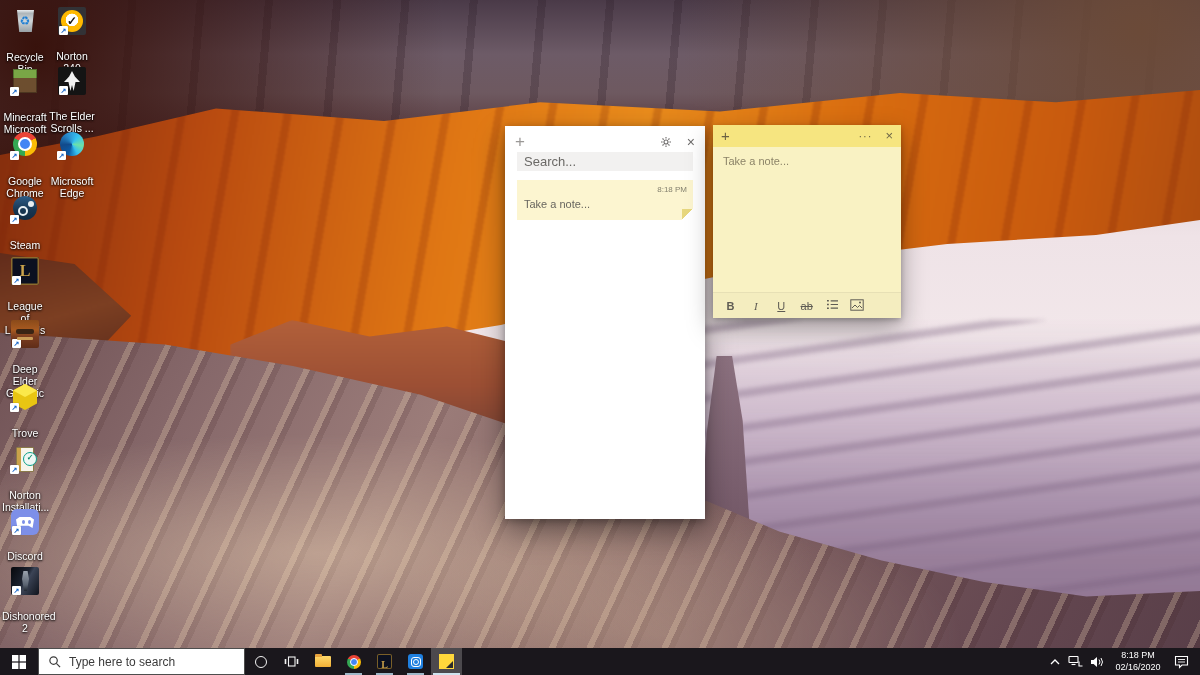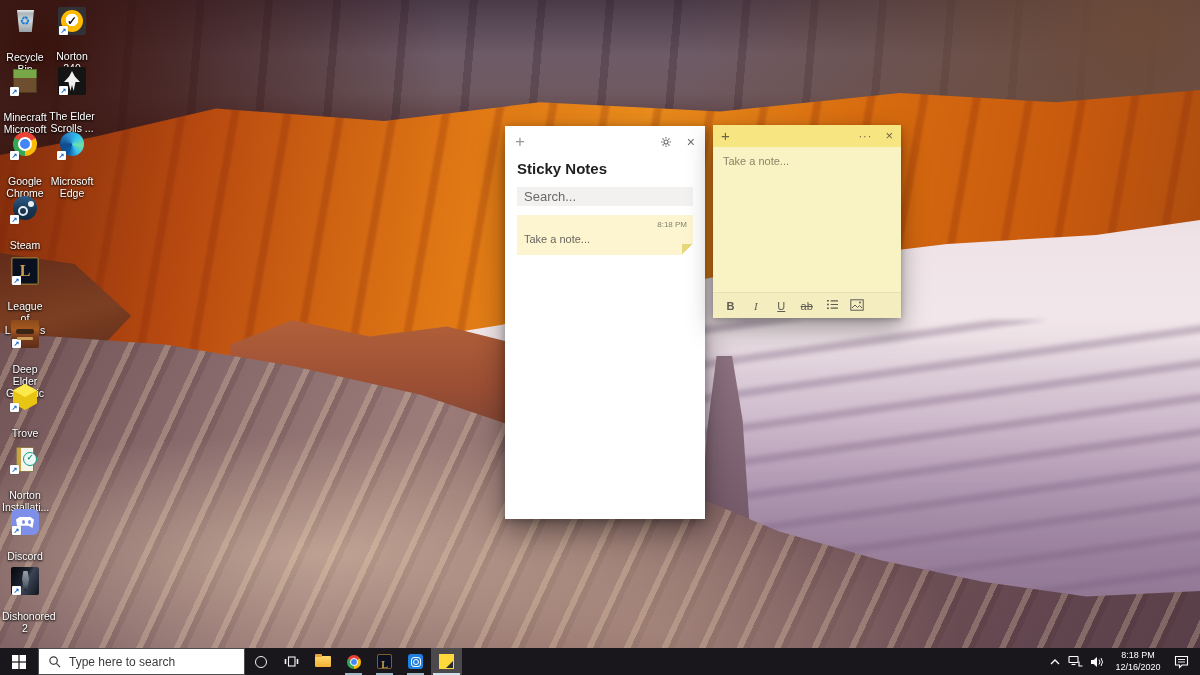--- a/index.html
+++ b/index.html
@@ -287,21 +287,20 @@
       <span class="nl-gear">
         <svg width="12" height="12" viewBox="0 0 12 12">
           <g stroke="#6d6b6a" fill="none" stroke-width="1.1">
             <circle cx="6" cy="6" r="2"></circle>
             <path d="M6 1v1.6M6 9.4V11M1 6h1.6M9.4 6H11M2.5 2.5l1.2 1.2M8.3 8.3l1.2 1.2M9.5 2.5L8.3 3.7M3.7 8.3L2.5 9.5"></path>
           </g>
         </svg>
       </span>
       <span class="nl-close">×</span>
     </div>
-    <div class="nl-title">Sticky Notes</div>
     <div class="nl-search">
       <input type="text" placeholder="Search..." style="">
       <svg width="12" height="12" viewBox="0 0 14 14">
         <circle cx="6" cy="6" r="4" fill="none" stroke="#5f5d5b" stroke-width="1.3"></circle>
         <path d="M9 9 L13 13" stroke="#5f5d5b" stroke-width="1.3"></path>
       </svg>
     </div>
     <div class="nl-card">
       <span class="nl-time">8:18 PM</span>
       <span class="nl-prev">Take a note...</span>
@@ -396,21 +395,21 @@
       </div>
       <div class="tray-btn" style="width:22px">
         <svg width="14" height="12" viewBox="0 0 14 12">
           <path d="M1 4 h2.6 L7 1 v10 L3.6 8 H1 z" fill="#fff"></path>
           <path d="M9 3.5 q2 2.5 0 5" stroke="#fff" fill="none" stroke-width="1"></path>
           <path d="M11 2 q3 4 0 8" stroke="#fff" fill="none" stroke-width="1"></path>
         </svg>
       </div>
       <div class="tray-clock">
         <div>8:18 PM</div>
-        <div>12/16/2020</div>
+        <div>02/16/2020</div>
       </div>
       <div class="tray-btn" style="width:26px">
         <svg width="15" height="14" viewBox="0 0 15 14">
           <path d="M1.5 1.5 h12 v8.5 h-5.5 L5.5 12.5 v-2.5 h-4 z" fill="none" stroke="#fff" stroke-width="1.1"></path>
           <path d="M4 4.5 h7 M4 7 h7" stroke="#fff" stroke-width="0.9"></path>
         </svg>
       </div>
     </div>
   </div>
 

